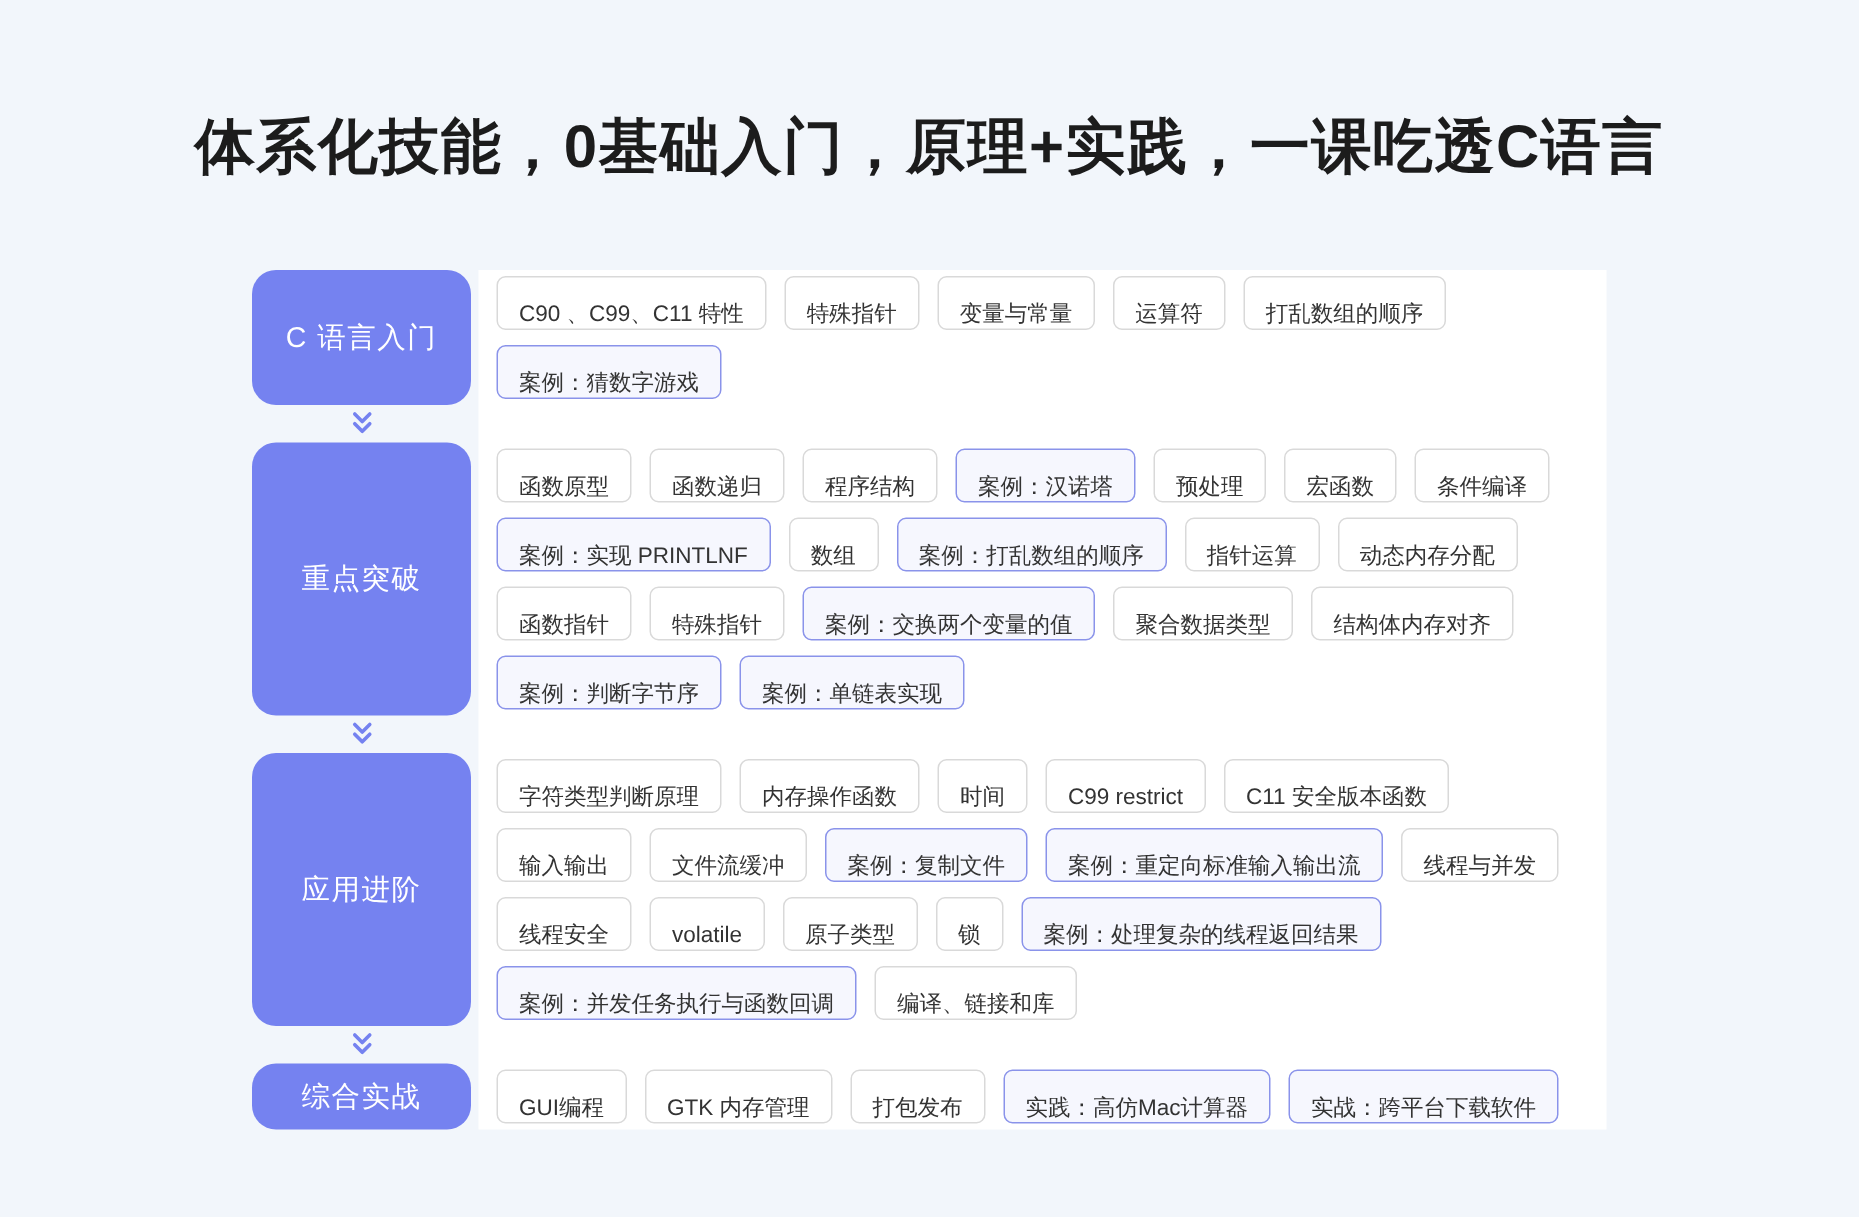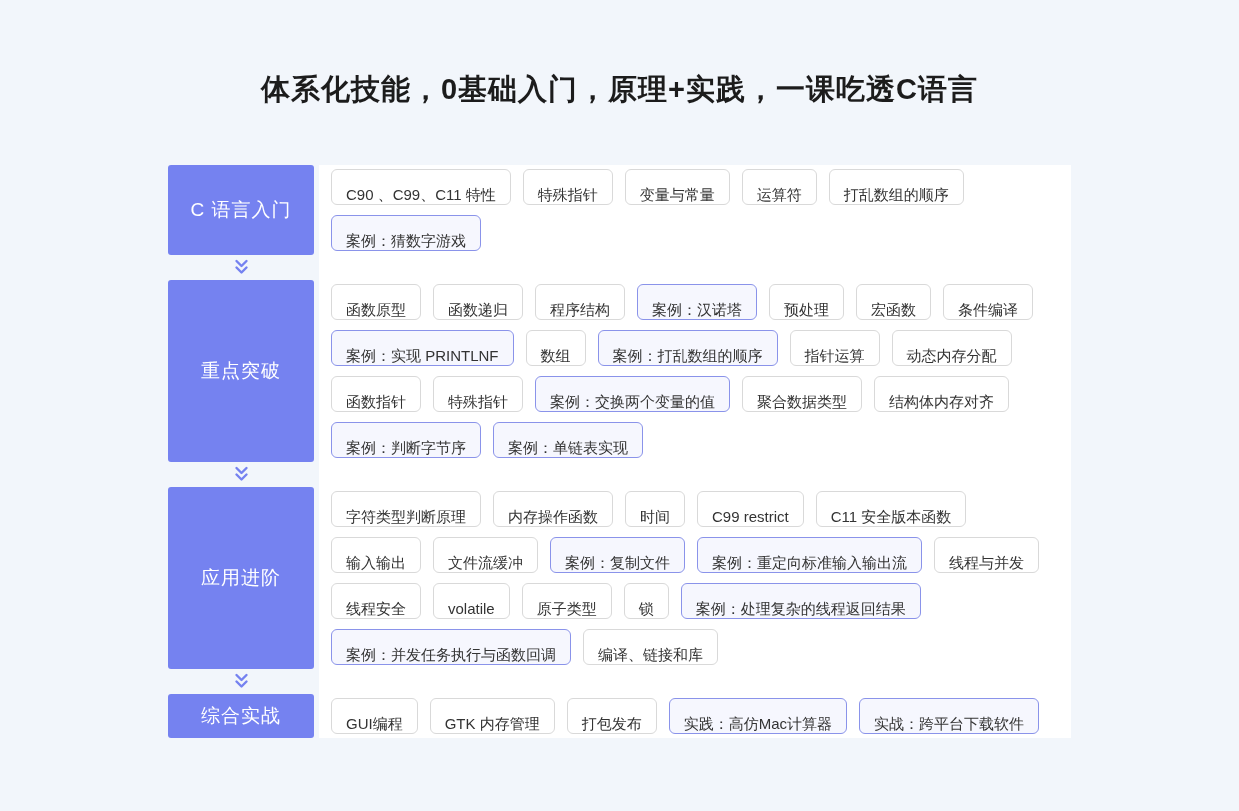--- a/index.html
+++ b/index.html
@@ -15,21 +15,21 @@
   *{box-sizing:border-box;margin:0;padding:0;}
   html,body{width:1239px;height:811px;overflow:hidden;}
   body{
     background:var(--background);
     font-family:"Liberation Sans","DejaVu Sans",sans-serif;
     color:var(--text);
   }
   .page-title{
     margin-top:70px;
     text-align:center;
-    font-size:29px;
+    font-size:40px;
     font-weight:800;
     letter-spacing:1px;
     color:var(--title_text);
   }
   .board{
     position:relative;
     width:903px;
     margin:55px 0 0 168px;
   }
   .panel-bg{
@@ -39,21 +39,21 @@
   }
   .section{
     position:relative;
     display:flex;
     align-items:stretch;
   }
   .side-label{
     flex:0 0 146px;
     margin-right:5px;
     background:var(--accent);
-    border-radius:3px;
+    border-radius:16px;
     color:#ffffff;
     font-size:19px;
     display:flex;
     align-items:center;
     justify-content:center;
     letter-spacing:1px;
   }
   .chips{
     position:relative;
     flex:1;

